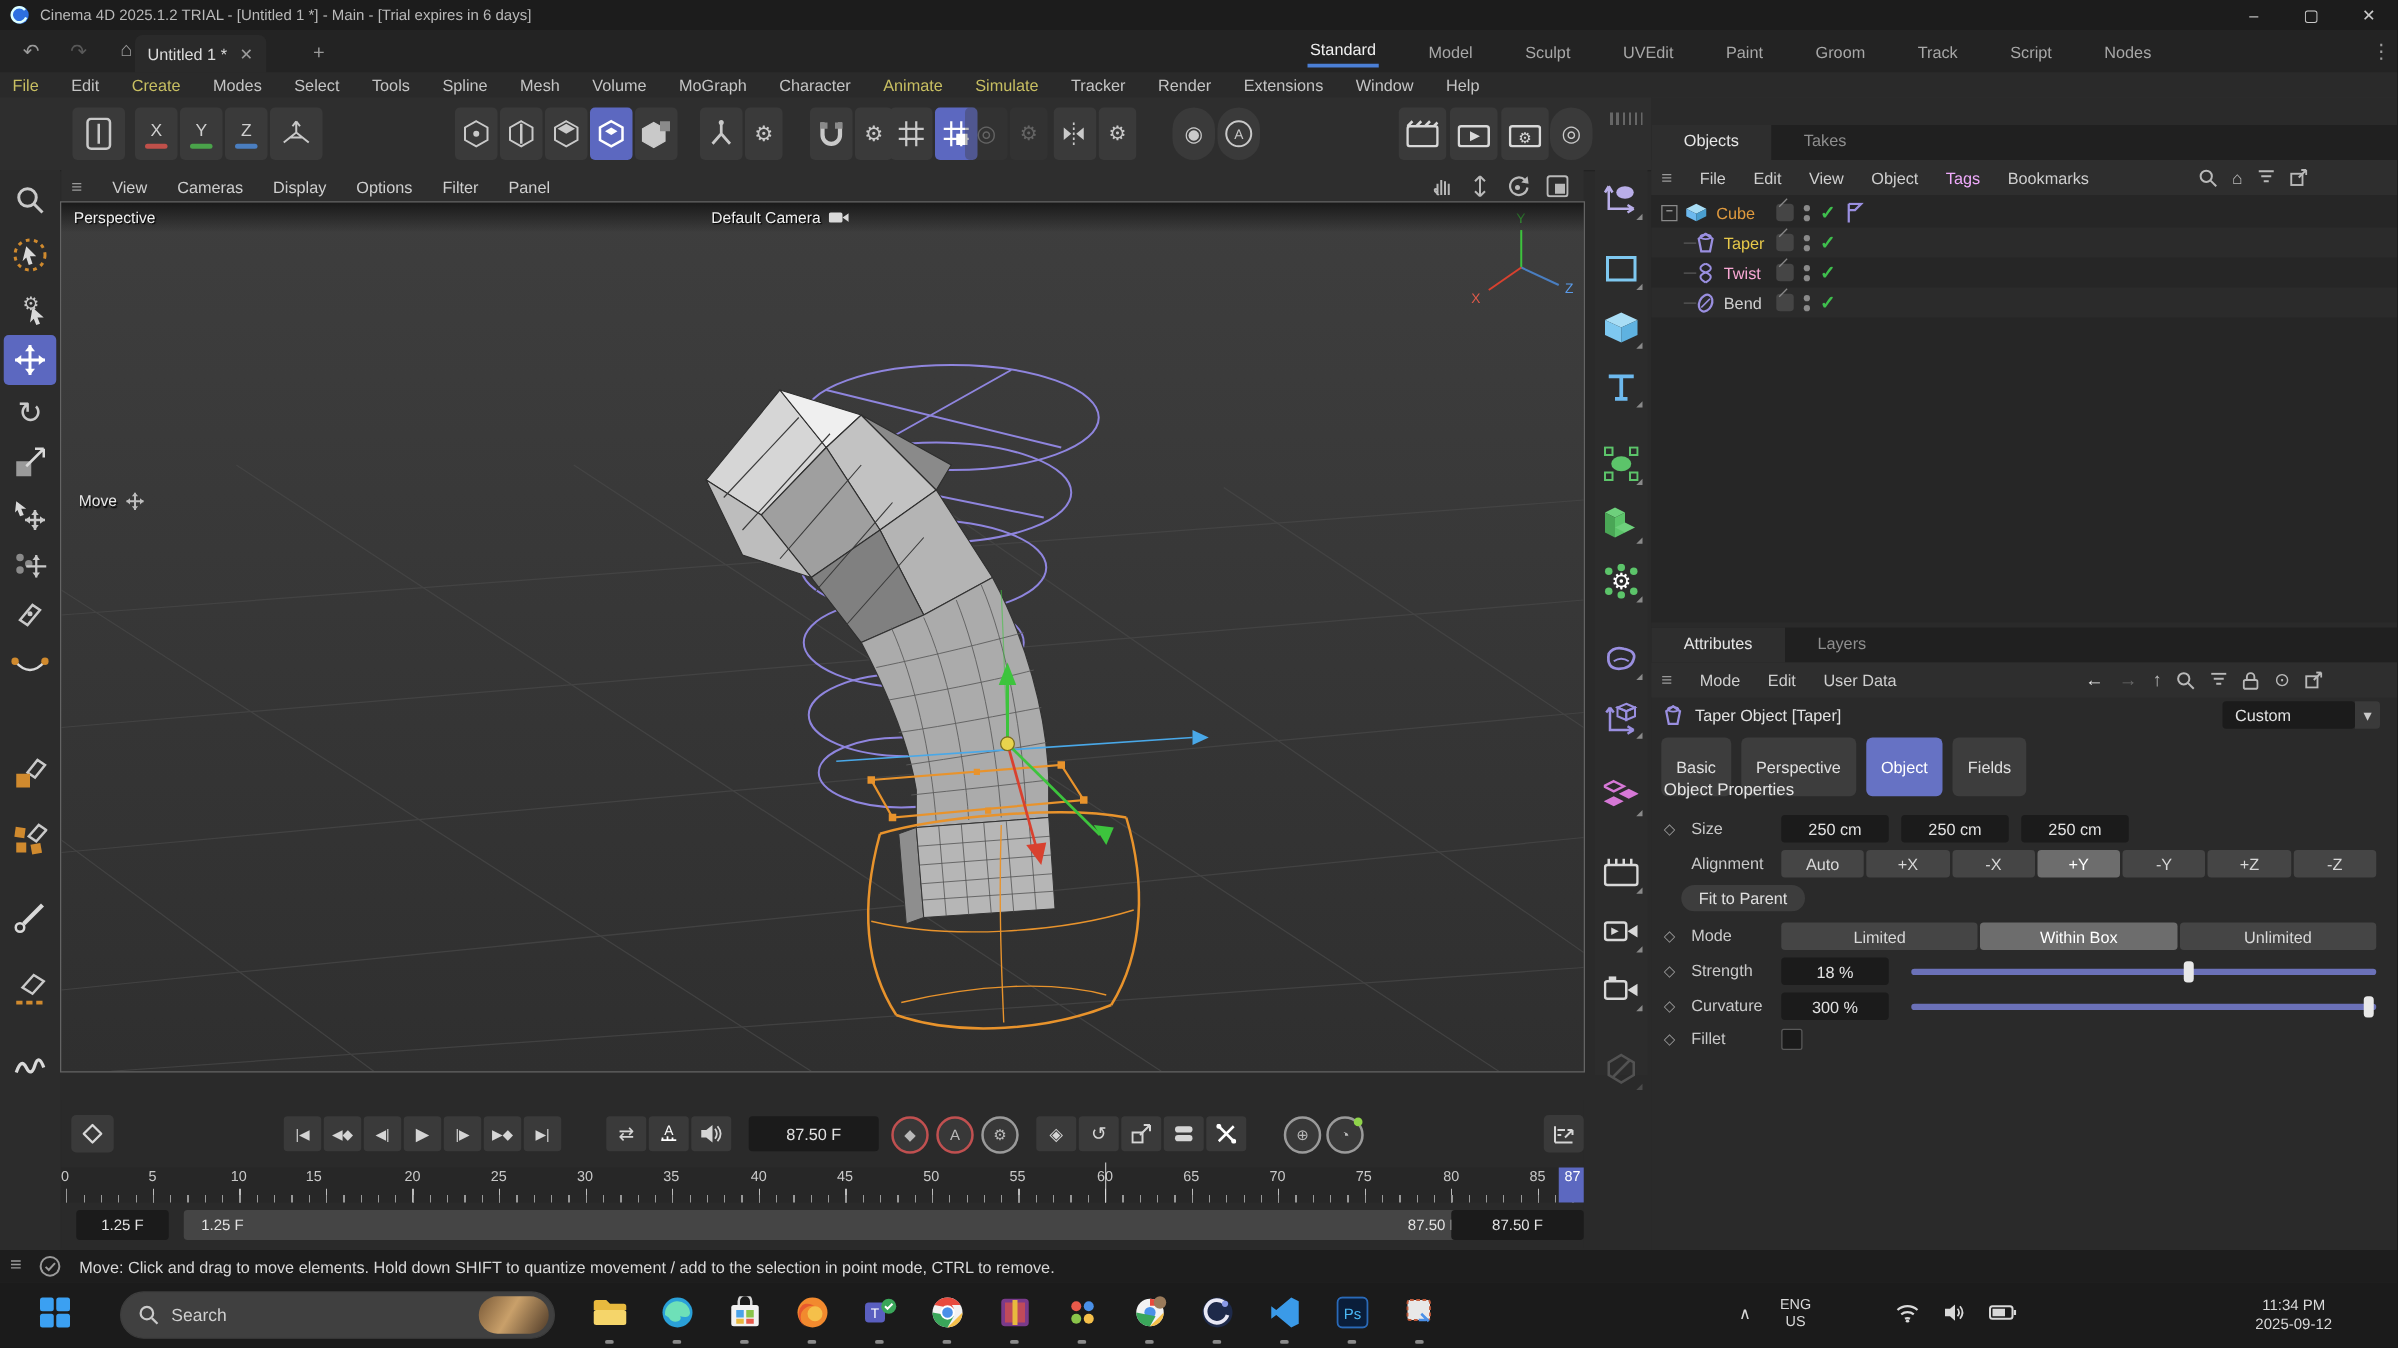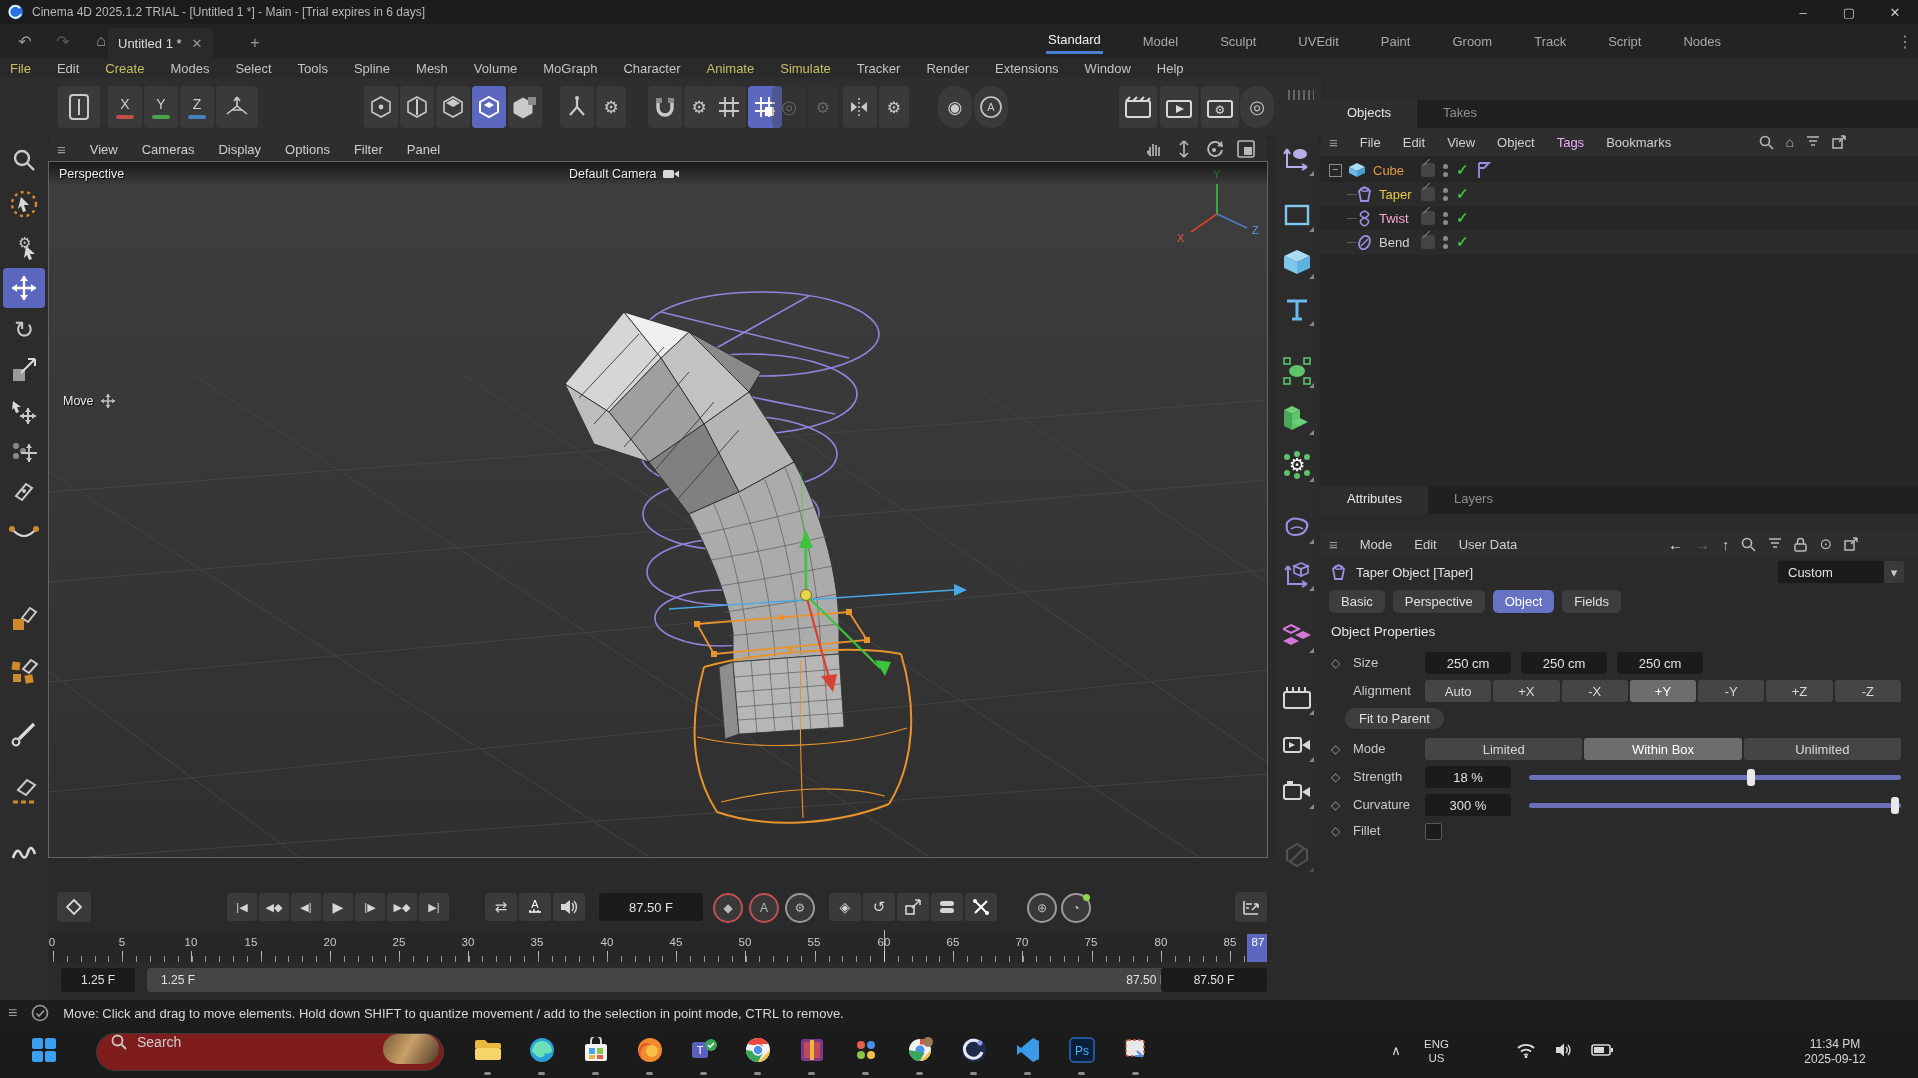--- a/index.html
+++ b/index.html
@@ -59,41 +59,41 @@
   .check{color:#3fbf4e;font-size:15px;font-weight:bold;}
   .seg{display:flex;gap:2px;position:absolute;}
   .seg .s{background:#454545;color:#d8d8d8;height:22px;display:flex;align-items:center;justify-content:center;border-radius:3px;flex:1;}
   .seg .s.on{background:#6d6d6d;color:#fff;}
   .field{background:#1b1b1b;border-radius:3px;height:22px;display:flex;align-items:center;justify-content:center;color:#e2e2e2;}
   .prow{position:absolute;left:0;width:597px;height:24px;}
   .diamond{color:#9a9a9a;font-size:12px;}
   .plabel{color:#c9c9c9;}
   .slider{position:absolute;top:9px;height:5px;background:#6b71b8;border-radius:3px;}
   .shandle{position:absolute;top:-6px;width:8px;height:17px;background:#e8e8e8;border-radius:3px;}
-  .sectab{background:#3d3d3d;border-radius:5px;padding:4px 12px;color:#e0e0e0;}
+  .sectab{background:#3d3d3d;border-radius:5px;padding:16px 12px;color:#e0e0e0;}
   .sectab.on{background:#6672c4;color:#fff;}
   
   #timeline{left:49px;top:880px;width:1218px;height:118px;background:#2a2a2a;}
   .trbtn{width:30px;height:28px;background:#3a3a3a;display:flex;align-items:center;justify-content:center;color:#d5d5d5;font-size:11px;border-radius:3px;}
   .ring{width:26px;height:26px;border-radius:50%;border:2px solid #9a9a9a;display:flex;align-items:center;justify-content:center;color:#b9b9b9;font-size:12px;background:#383838;}
   .ring.red{border-color:#c05050;}
   #ruler{position:absolute;left:0;top:54px;width:1218px;height:28px;background:#272727;
     background-image:
       repeating-linear-gradient(90deg,#999 0 1px,transparent 1px 13.85px),
       repeating-linear-gradient(90deg,#bbb 0 1px,transparent 1px 69.25px);
     background-size:100% 6px,100% 11px;background-position:3.7px 100%,3.7px 100%;background-repeat:no-repeat;}
   .rlab{position:absolute;top:2px;width:24px;text-align:center;color:#c9c9c9;font-size:11.5px;}
   #rangebar{position:absolute;left:98px;top:0;width:1062px;height:24px;background:#454545;border-radius:3px;display:flex;align-items:center;justify-content:space-between;padding:0 42px 0 14px;box-sizing:border-box;color:#e2e2e2;font-size:12px;}
   
   #statusbar{left:0;top:1000px;width:1918px;height:26px;background:#1d1d1d;display:flex;align-items:center;gap:14px;padding-left:8px;box-sizing:border-box;}
   
   #taskbar{left:0;top:1026px;width:1918px;height:52px;background:#1b1b1b;}
   .tkicon{position:absolute;top:6px;width:36px;height:36px;display:flex;align-items:center;justify-content:center;font-size:20px;}
   .tkdot{position:absolute;top:46px;width:7px;height:3px;border-radius:2px;background:#8a8a8a;}
-  #searchpill{position:absolute;left:96px;top:7px;width:348px;height:38px;border-radius:19px;background:#7f1d1d;border:1px solid #3d3d3d;display:flex;align-items:flex-start;gap:10px;padding:0 4px 0 14px;box-sizing:border-box;}
+  #searchpill{position:absolute;left:96px;top:7px;width:348px;height:38px;border-radius:19px;background:#404040;border:1px solid #3d3d3d;display:flex;align-items:center;gap:10px;padding:0 4px 0 14px;box-sizing:border-box;}
   .tray{color:#d9d9d9;font-size:11.5px;line-height:1.25;text-align:center;}
 </style>
 </head>
 <body>
 
 <div id="app">
 
   <div class="abs" id="titlebar">
     <svg width="16" height="16" style="margin-left:8px">
         <circle cx="8" cy="8" r="7" fill="#2d6fe0"></circle>
@@ -770,21 +770,21 @@
       <div class="abs flex" style="left:100px;top:74px;gap:8px;height:24px">
         <span class="togglesq"></span>
         <span class="dots">
             <i></i>
             <i></i>
           </span>
         <span class="check">✓</span>
       </div>
     </div>
 
-    <div class="ptabs" style="top:408px">
+    <div class="ptabs" style="top:424px">
       <div class="ptab on">Attributes</div>
       <div class="ptab">Layers</div>
     </div>
     <div class="pmenu" style="top:452px">
       <span style="font-size:15px;color:#9a9a9a">≡</span>
       <span>Mode</span>
       <span>Edit</span>
       <span>User Data</span>
       <span class="ricons" style="padding-right:60px">
         <span style="color:#e8e8e8;font-size:15px">←</span>

